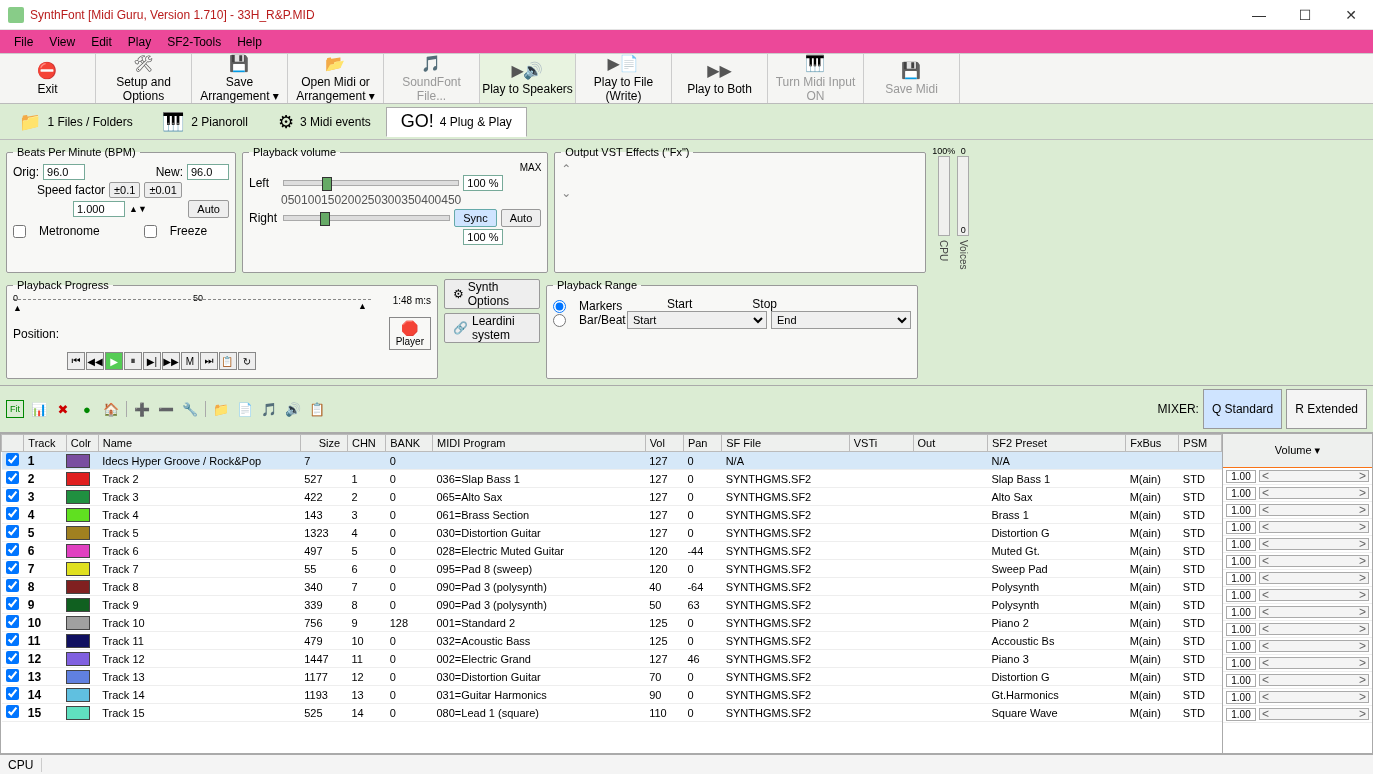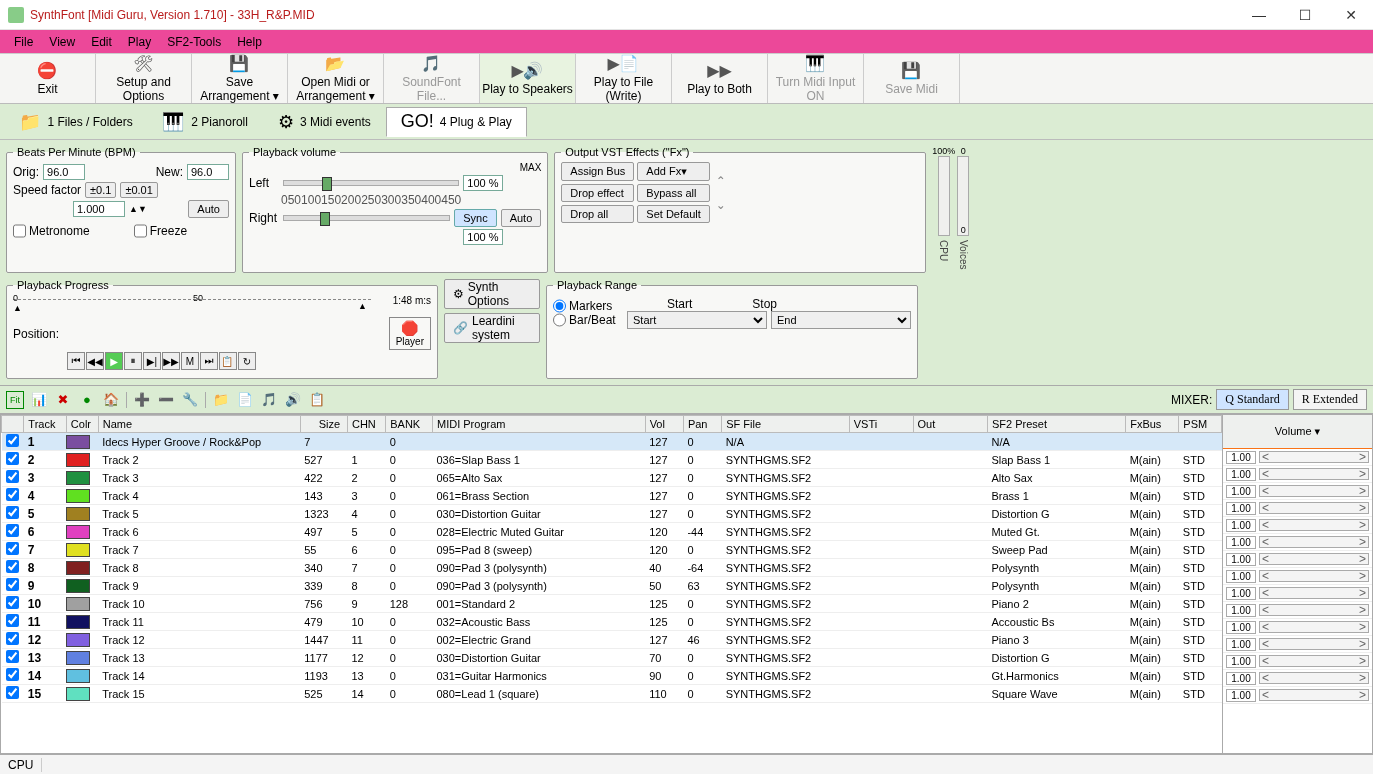--- a/index.html
+++ b/index.html
@@ -21,34 +21,34 @@
 .tab.active { background: #fff; border: 1px solid #aaa; border-bottom: 1px solid #fff; }
 .tab .tab-ic { font-size: 18px; }
 .midarea { display: flex; gap: 6px; padding: 6px; background: #dbecd3; }
 fieldset { border: 1px solid #999; background: #f8f8f6; padding: 4px 6px 6px 6px; border-radius: 2px; }
 legend { font-size: 11px; padding: 0 4px; }
 .row { display: flex; align-items: center; gap: 4px; margin: 2px 0; }
 input[type=text] { border: 1px solid #7a9; padding: 1px 3px; font-size: 11px; background: #fff; }
 .btn { border: 1px solid #999; background: #eee; padding: 2px 8px; font-size: 11px; cursor: pointer; border-radius: 2px; }
 .btn.small { padding: 1px 4px; }
 .btn.blue { background: #cfe4ff; border-color: #6aa; }
-.chk { display: flex; gap: 3px; font-size: 11px; }
+.chk { display: flex; align-items: center; gap: 13px; font-size: 11px; }
 .slider-track { height: 6px; background: #ddd; border: 1px solid #aaa; position: relative; flex: 1; }
 .slider-thumb { position: absolute; top: -4px; width: 10px; height: 14px; background: #6a6; border: 1px solid #333; }
 .vol-labels { display: flex; justify-content: space-between; font-size: 9px; color: #555; }
 .vst-box { border: 1px solid #999; background: #fff; width: 180px; height: 58px; }
 select { border: 1px solid #999; font-size: 11px; padding: 1px; }
 .prog-area { display: flex; gap: 6px; padding: 0 6px 6px 6px; background: #dbecd3; }
 .transport { display: flex; gap: 1px; }
 .trans-btn { width: 18px; height: 18px; border: 1px solid #888; background: #eee; display: flex; align-items: center; justify-content: center; font-size: 10px; cursor: pointer; }
 .trans-btn.play { background: #5c5; color: #fff; }
 .icon-toolbar { display: flex; align-items: center; gap: 6px; padding: 3px 6px; background: #dbecd3; border-top: 1px solid #aaa; border-bottom: 1px solid #aaa; }
 .ic-btn { width: 18px; height: 18px; display: flex; align-items: center; justify-content: center; cursor: pointer; font-size: 13px; }
 .mixer-toggle { margin-left: auto; display: flex; gap: 4px; align-items: center; }
-.mixer-toggle .mbtn { border: 1px solid #999; padding: 2px 8px; background: #f4f4f4; cursor: pointer; font-family: Liberation Serif, serif; }
+.mixer-toggle .mbtn { border: 1px solid #999; padding: 12px 8px; background: #f4f4f4; cursor: pointer; }
 .mixer-toggle .mbtn.active { background: #cfe4ff; }
 .split { display: flex; flex: 1; overflow: hidden; }
 .tracks-pane { flex: 1; overflow: auto; border: 1px solid #aaa; }
 .vol-pane { width: 150px; border: 1px solid #aaa; border-left: none; }
 table { border-collapse: collapse; width: 100%; }
 th { background: #eef0ee; border: 1px solid #bbb; font-weight: normal; font-size: 11px; padding: 2px 4px; text-align: left; position: sticky; top: 0; }
 td { border-bottom: 1px solid #eee; padding: 1px 4px; font-size: 11px; white-space: nowrap; }
 tr.sel td { background: #d6e8f8; }
 .colr-cell { width: 26px; padding: 0; }
 .colr-sw { width: 24px; height: 14px; border: 1px solid #444; }
@@ -149,21 +149,21 @@
 
   <fieldset style="width:230px">
     <legend>Beats Per Minute (BPM)</legend>
     <div class="row">
       <span>Orig:</span>
       <input type="text" style="width: 42px;" value="96.0">
       <span style="margin-left:auto">New:</span>
       <input type="text" style="width: 42px;" value="96.0">
     </div>
     <div class="row">
-      <span style="margin-left:0">Speed factor</span>
+      <span style="margin-left:24px">Speed factor</span>
       <span class="btn small">±0.1</span>
       <span class="btn small">±0.01</span>
     </div>
     <div class="row">
       <input type="text" style="width: 52px; margin-left: 60px;" value="1.000">
       <span style="font-size:9px">▲▼</span>
       <span class="btn" style="margin-left:auto">Auto</span>
     </div>
     <div class="row" style="margin-top:6px">
       <label class="chk">
@@ -212,28 +212,20 @@
       <span style="width:30px"></span>
       <div style="flex:1"></div>
       <input type="text" style="width: 40px;" value="100 %">
       <span style="width:34px"></span>
     </div>
   </fieldset>
 
   <fieldset style="width:372px">
     <legend>Output VST Effects ("Fx")</legend>
     <div style="display:flex;gap:6px">
-      <div style="display:grid;grid-template-columns:auto auto;gap:3px">
-        <span class="btn">Assign Bus</span>
-        <span class="btn">Add Fx▾</span>
-        <span class="btn">Drop effect</span>
-        <span class="btn">Bypass all</span>
-        <span class="btn">Drop all</span>
-        <span class="btn">Set Default</span>
-      </div>
       <div style="display:flex;flex-direction:column;justify-content:center;gap:10px;color:#888">
         <span>⌃</span>
         <span>⌄</span>
       </div>
     </div>
   </fieldset>
 
   <div style="display:flex;gap:2px">
     <div style="display:flex;flex-direction:column;align-items:center">
       <span style="font-size:9px">100%</span>

